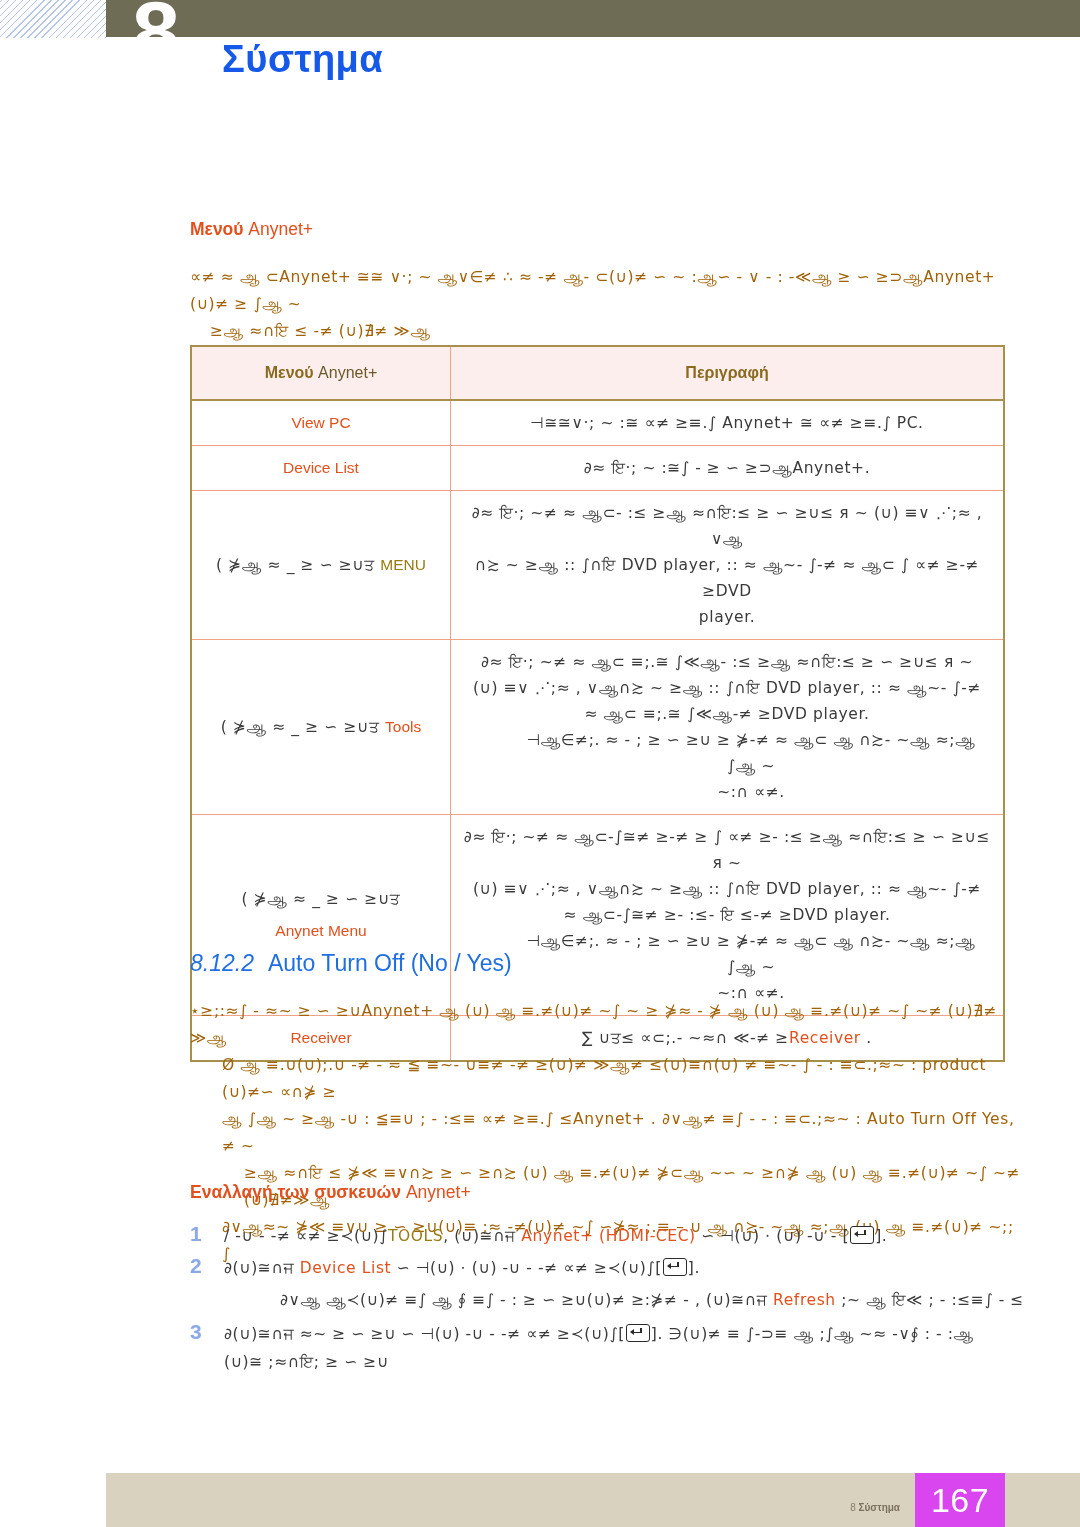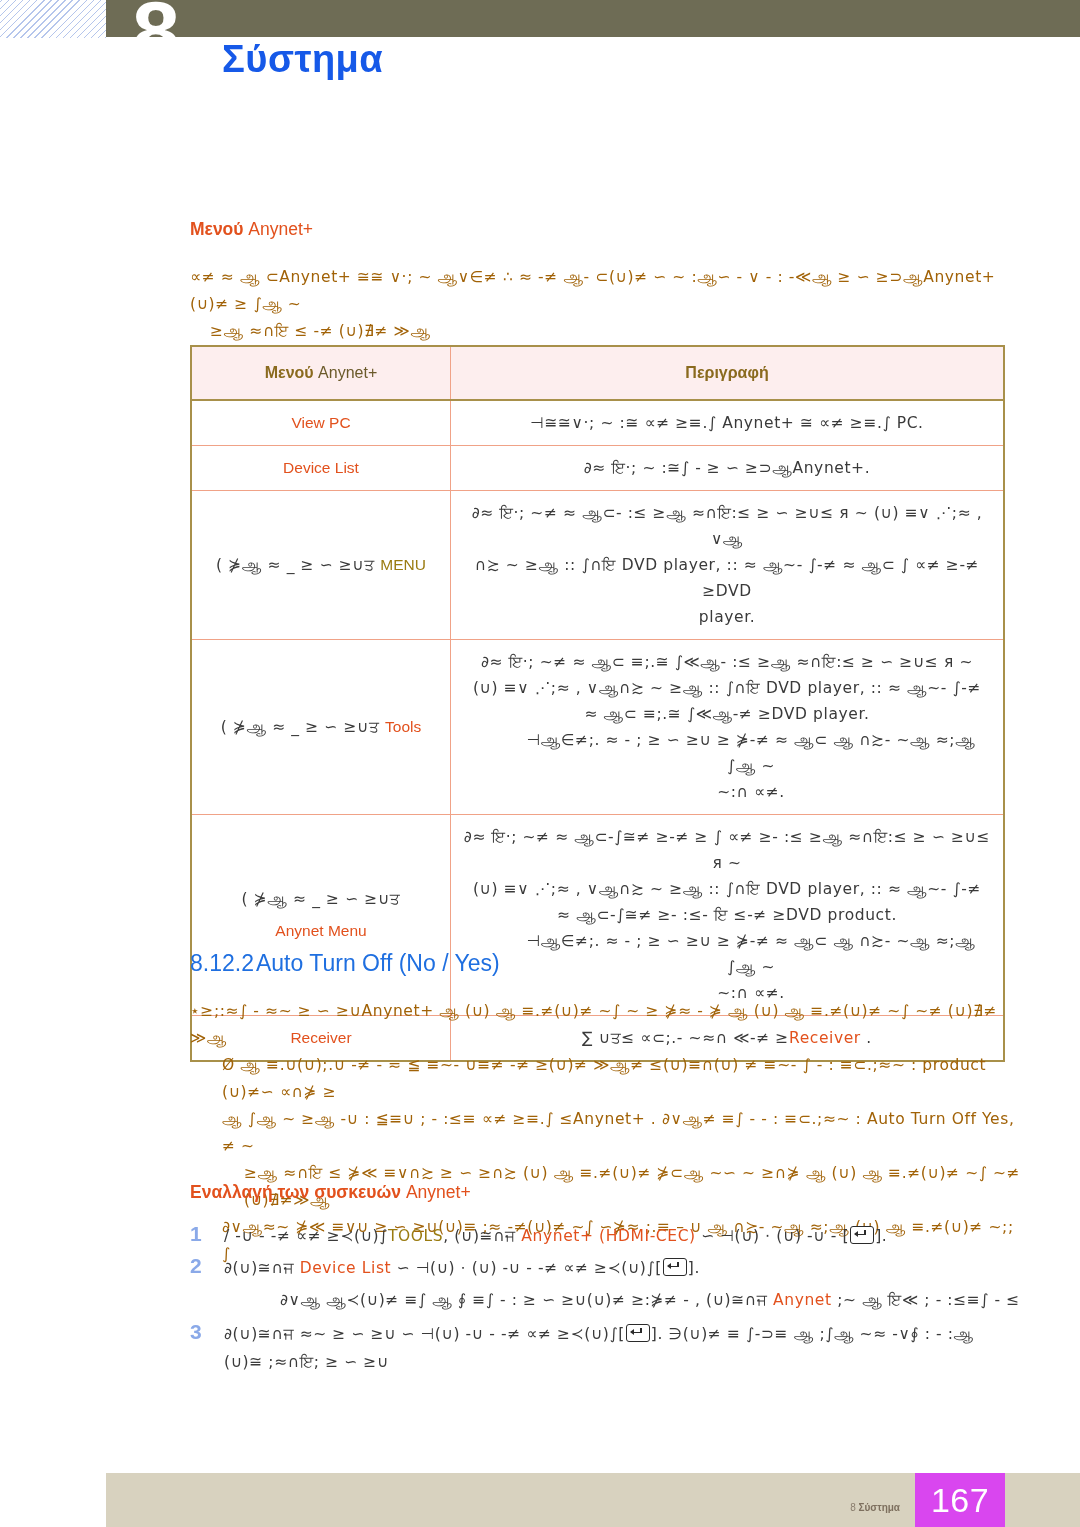--- a/index.html
+++ b/index.html
@@ -94,21 +94,21 @@
     width: 830px;
   }
 
   .sec-head {
     position: absolute;
     left: 190px;
     font-size: 23px;
     color: #1f6fe0;
     white-space: nowrap;
   }
-  .sec-head .num { margin-right: 2px; }
+  .sec-head .num { margin-right: 14px; font-style: italic; }
 
   
   .tbl {
     position: absolute;
     left: 190px;
     top: 345px;
     width: 815px;
     border-collapse: collapse;
     border: 2px solid #a8904a;
     table-layout: fixed;
@@ -306,21 +306,21 @@
       </tr>
 
       <tr>
         <td class="cell-label">
           <span class="garble" style="color:#3a3a3a;display:block;">( ⋡ஆ ≈ _  ≥ ∽ ≥∪ਤ</span>
           <span class="orange" style="display:block;margin-top:6px;">Anynet Menu</span>
         </td>
         <td class="cell-desc garble">
           <span>∂≈   ਇ·; ~≠ ≈ ஆ⊂-∫≅≠ ≥-≠ ≥  ∫ ∝≠ ≥- :≤  ≥ஆ      ≈∩ਇ:≤  ≥ ∽ ≥∪≤ я ~</span><br>
           <span>(∪)  ≡∨   ⋰;≈ ,  ∨ஆ∩≿ ~ ≥ஆ  :: ∫∩ਇ  DVD player, ::    ≈   ஆ~-  ∫-≠</span><br>
-          <span>≈ ஆ⊂-∫≅≠ ≥- :≤-  ਇ  ≤-≠ ≥DVD product.</span><br>
+          <span>≈ ஆ⊂-∫≅≠ ≥- :≤-  ਇ  ≤-≠ ≥DVD player.</span><br>
           <span class="indent">⊣ஆ∈≠;.  ≈ - ;  ≥ ∽ ≥∪  ≥ ⋡-≠ ≈ ஆ⊂ ஆ ∩≿-  ~ஆ  ≈;ஆ ∫ஆ ~</span>
           <span class="indent">~:∩ ∝≠.</span>
         </td>
       </tr>
 
       <tr>
         <td class="cell-label">Receiver</td>
         <td class="cell-desc garble">
           <span>∑ ∪ਤ≤ ∝⊂;.-  ~≈∩ ≪-≠ ≥</span><span class="orange">Receiver</span><span> .</span>
         </td>
@@ -354,21 +354,21 @@
       <span class="snum" style="font-family:'Liberation Sans',sans-serif;">1</span>
       <span>/ -∪ -  -≠ ∝≠ ≥≺(∪)∫</span><span class="gold">TOOLS</span><span>,  (∪)≅∩ਜ  </span><span class="orange">Anynet+ (HDMI-CEC)</span><span>  ∽ ⊣(∪)  ⋅  (∪) -∪ -   [</span><span class="enterkey"><span class="karrow"></span></span><span>].</span>
     </div>
 
     <div class="step garble">
       <span class="snum" style="font-family:'Liberation Sans',sans-serif;">2</span>
       <span>∂(∪)≅∩ਜ  </span><span class="orange">Device List</span><span>  ∽ ⊣(∪)  ⋅  (∪) -∪ -  -≠ ∝≠ ≥≺(∪)∫[</span><span class="enterkey"><span class="karrow"></span></span><span>].</span>
     </div>
 
     <div class="step-note garble">
-      <span>∂∨ஆ  ஆ≺(∪)≠ ≡∫  ஆ ∮ ≡∫ - :  ≥ ∽ ≥∪(∪)≠ ≥:⋡≠ - ,  (∪)≅∩ਜ  </span><span class="orange">Anynet</span><span> ;~   ஆ ਇ≪  ; - :≤≡∫ -  ≤</span>
+      <span>∂∨ஆ  ஆ≺(∪)≠ ≡∫  ஆ ∮ ≡∫ - :  ≥ ∽ ≥∪(∪)≠ ≥:⋡≠ - ,  (∪)≅∩ਜ  </span><span class="orange">Refresh</span><span> ;~   ஆ ਇ≪  ; - :≤≡∫ -  ≤</span>
     </div>
 
     <div class="step garble" style="margin-top:6px;">
       <span class="snum" style="font-family:'Liberation Sans',sans-serif;">3</span>
       <span>∂(∪)≅∩ਜ   ≈~   ≥ ∽ ≥∪ ∽ ⊣(∪) -∪ -  -≠ ∝≠ ≥≺(∪)∫[</span><span class="enterkey"><span class="karrow"></span></span><span>]. ∋(∪)≠ ≡ ∫-⊃≡  ஆ  ;∫ஆ ~≈ -∨∮     : - :ஆ</span><br>
       <span>(∪)≅  ;≈∩ਇ;  ≥ ∽ ≥∪</span>
     </div>
 
   </div>
 

